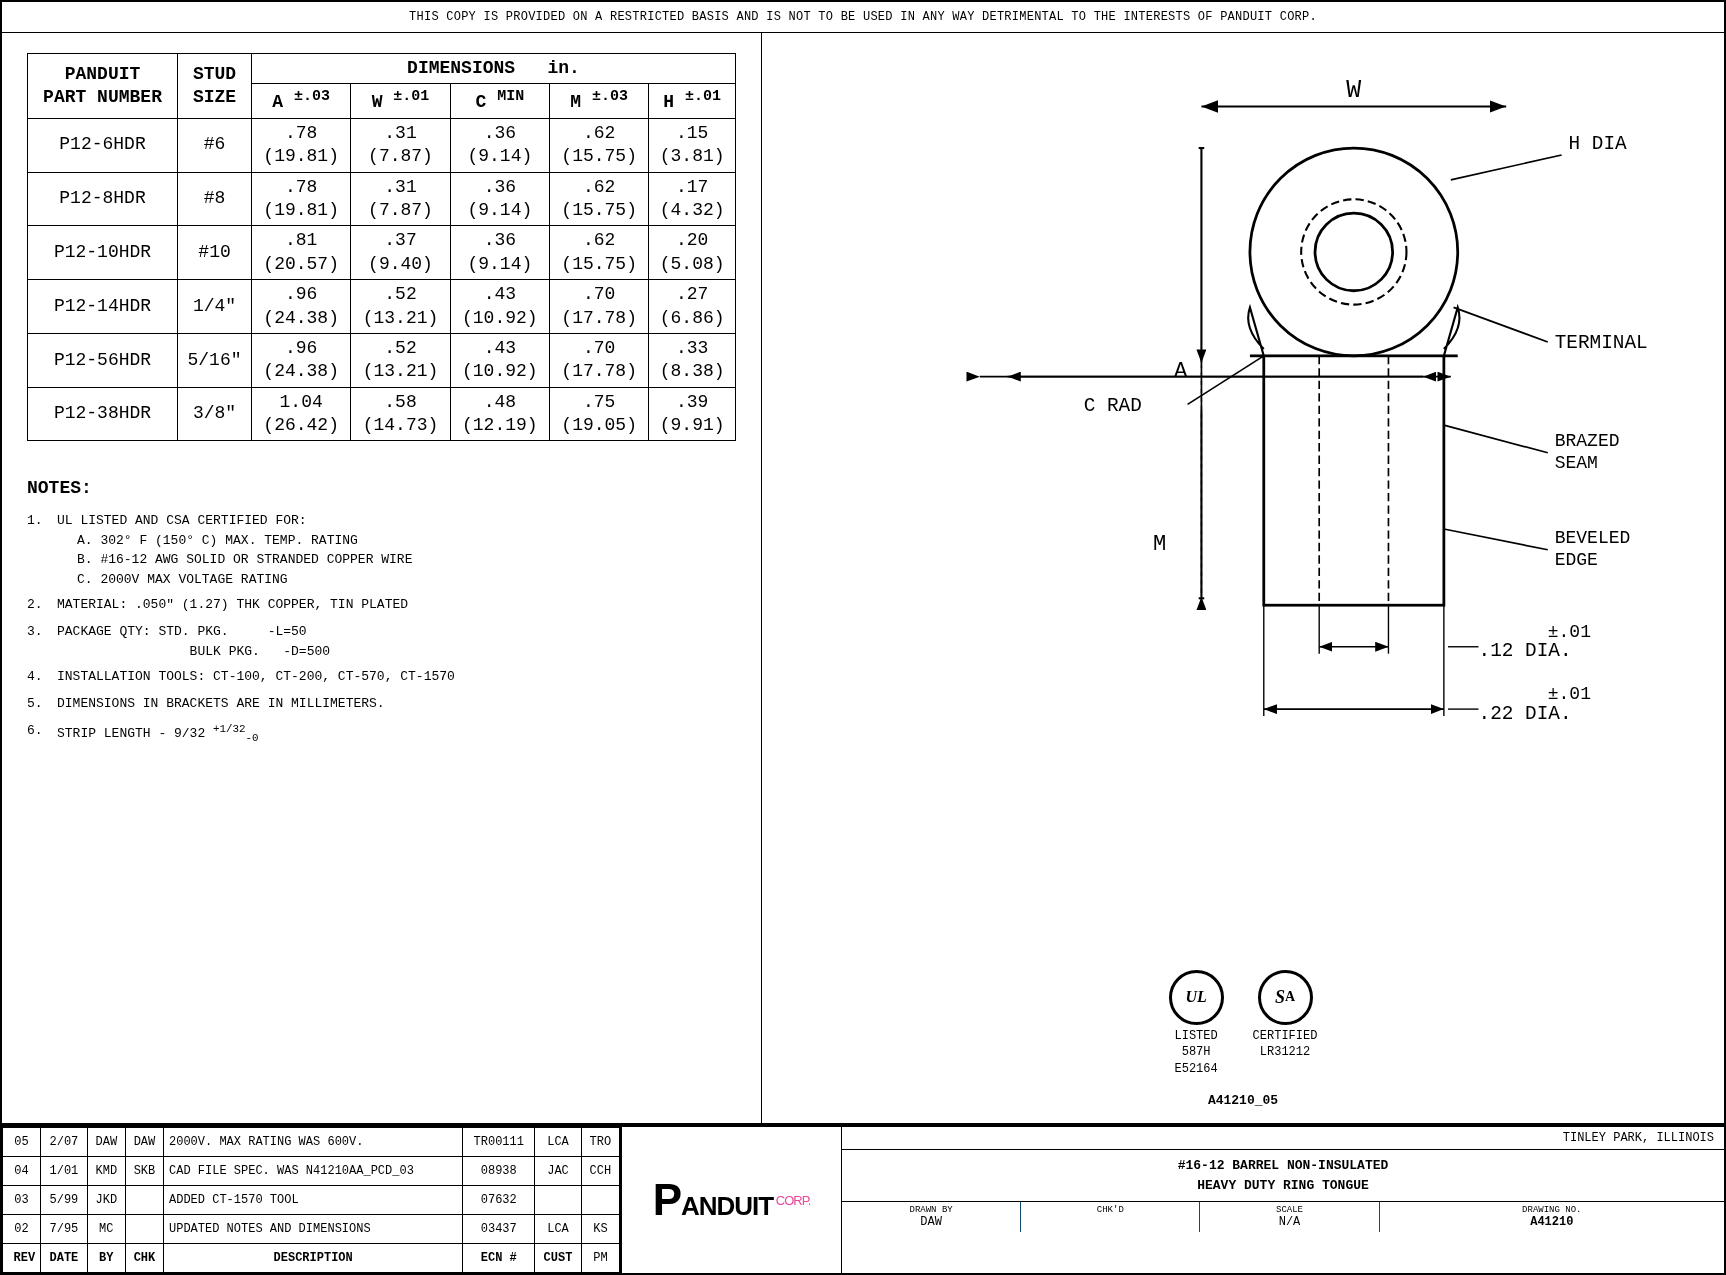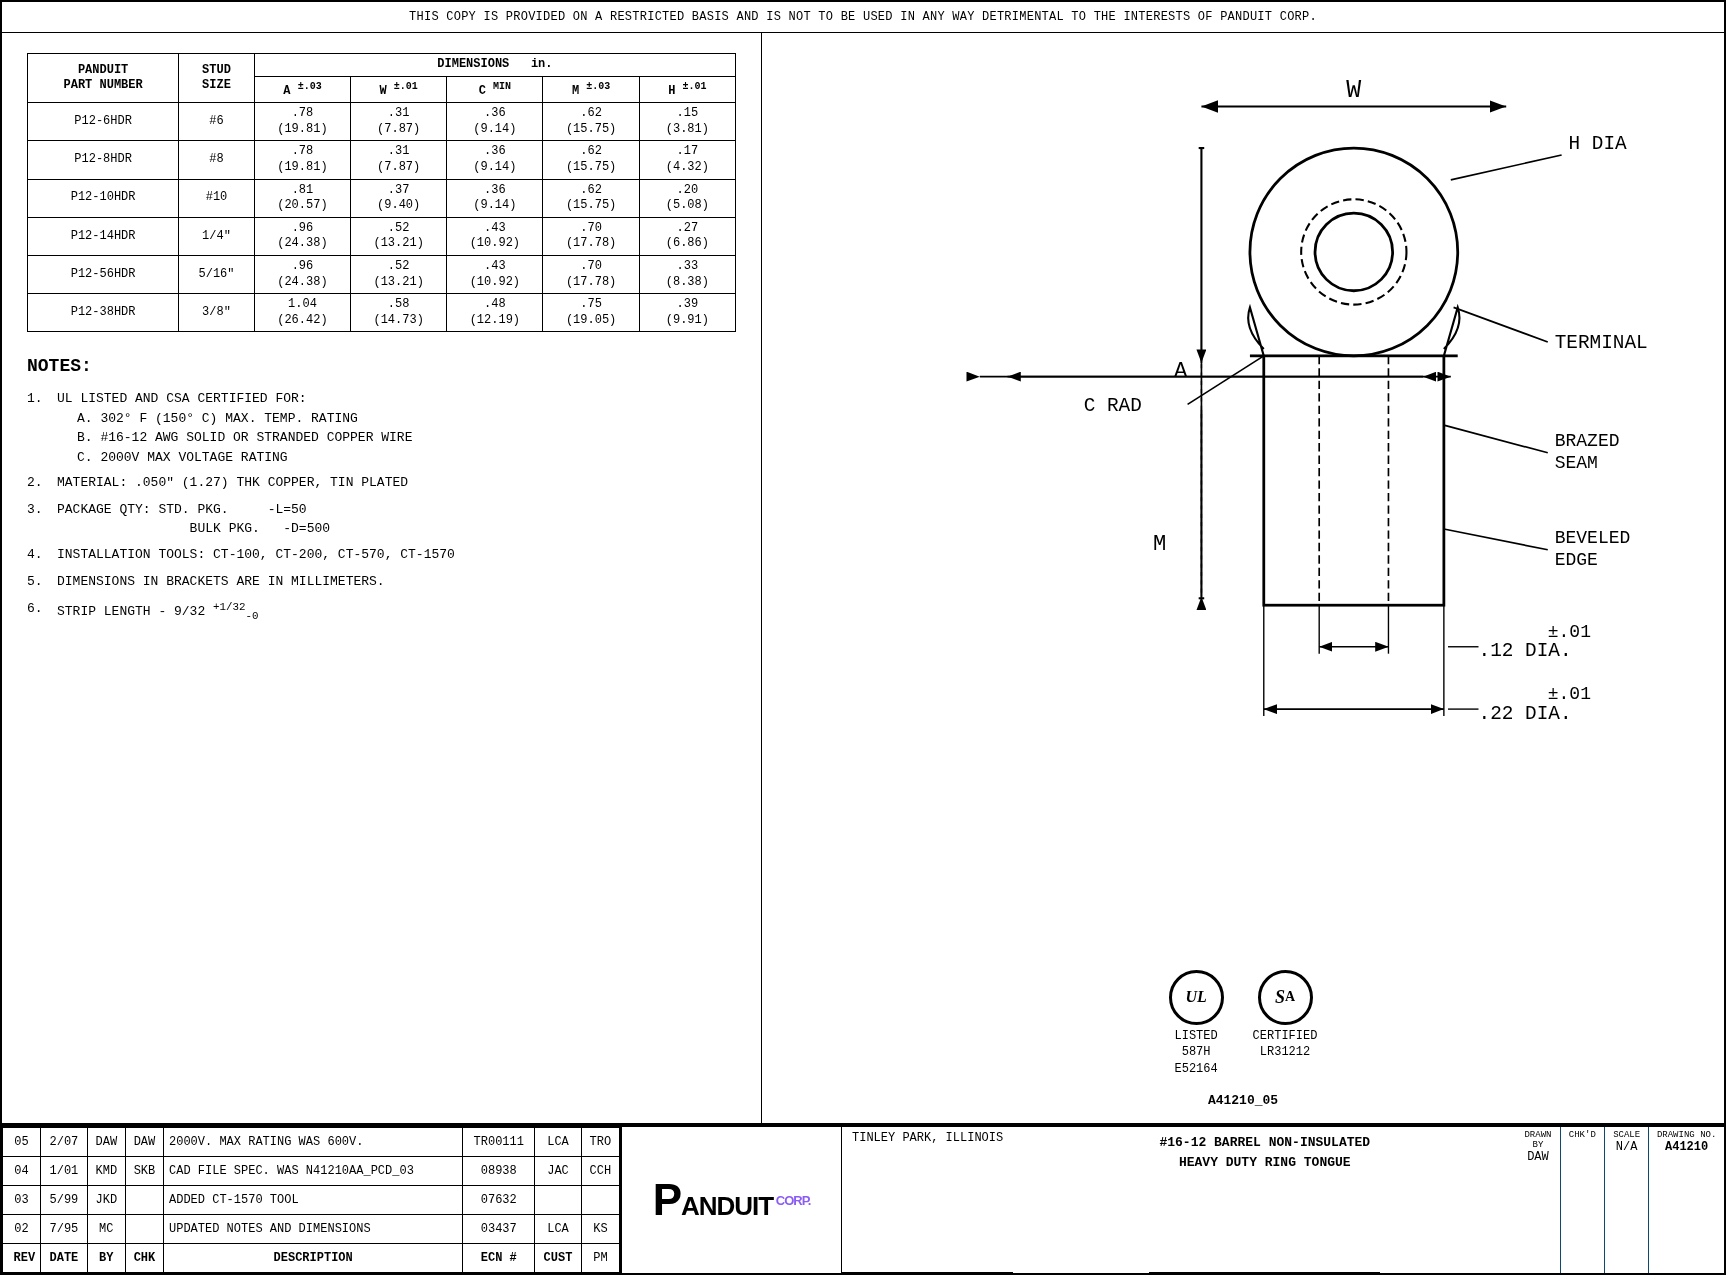--- a/index.html
+++ b/index.html
@@ -42,22 +42,22 @@
       position: relative;
       display: flex;
       flex-direction: column;
       align-items: center;
     }
 
     
     .dim-table {
       border-collapse: collapse;
       width: 100%;
-      margin-bottom: 20px;
-      font-size: 12px;
+      margin-bottom: 33px;
+      font-size: 18px;
     }
     .dim-table td, .dim-table th {
       border: 1px solid #000;
       text-align: center;
       padding: 3px 4px;
       line-height: 1.3;
     }
     .dim-table .header-row td {
       font-weight: bold;
       background: #fff;
@@ -208,22 +208,21 @@
       font-size: 36px;
     }
     .panduit-logo .corp-text {
       color: #e8c200;
       font-size: 14px;
       vertical-align: super;
     }
     .title-info {
       flex: 1;
       display: flex;
-      flex-direction: row;
-      justify-content: space-between;
+      flex-direction: column;
     }
     .title-info-top {
       border-bottom: 1px solid #000;
       padding: 4px 10px;
       font-size: 12px;
       text-align: right;
     }
     .title-info-mid {
       border-bottom: 1px solid #000;
       padding: 6px 10px;
@@ -538,21 +537,21 @@
           </tr>
         </tbody>
           </table>
       </div>
 
       <div class="title-right">
 
         <div class="panduit-logo-cell">
           <div>
             <span class="panduit-logo">
-              <span class="p-letter" style="font-size:44px; font-weight:bold; font-family:Arial,sans-serif;">P</span><span style="font-size:26px; font-weight:bold; font-family:Arial,sans-serif;">ANDUIT</span><span class="corp-text" style="color:#8b5cf6; font-size:13px; font-weight:bold; font-family:Arial,sans-serif; vertical-align:super;"> CORP.</span>
+              <span class="p-letter" style="font-size:44px; font-weight:bold; font-family:Arial,sans-serif;">P</span><span style="font-size:26px; font-weight:bold; font-family:Arial,sans-serif;">ANDUIT</span><span class="corp-text" style="color:#ec4899; font-size:13px; font-weight:normal; font-family:Arial,sans-serif; vertical-align:super;"> CORP.</span>
             </span>
           </div>
         </div>
 
         <div class="title-info">
           <div class="title-info-top">
             <span>TINLEY PARK, ILLINOIS</span>
           </div>
           <div class="title-info-mid">
             <span>#16-12 BARREL NON-INSULATED<br>HEAVY DUTY RING TONGUE</span>

